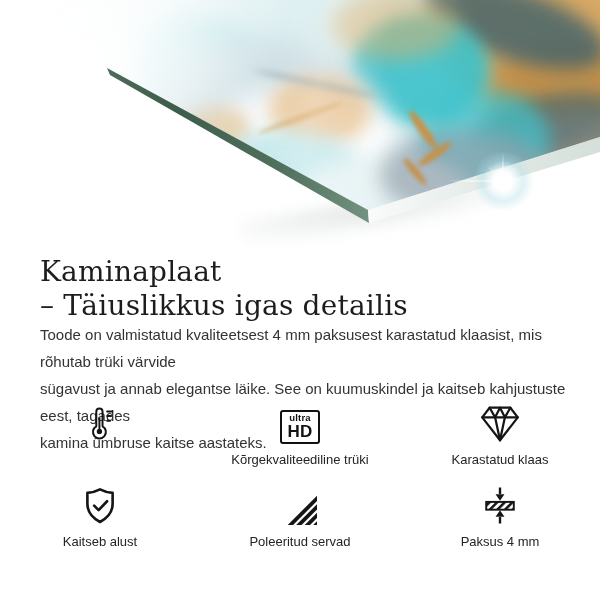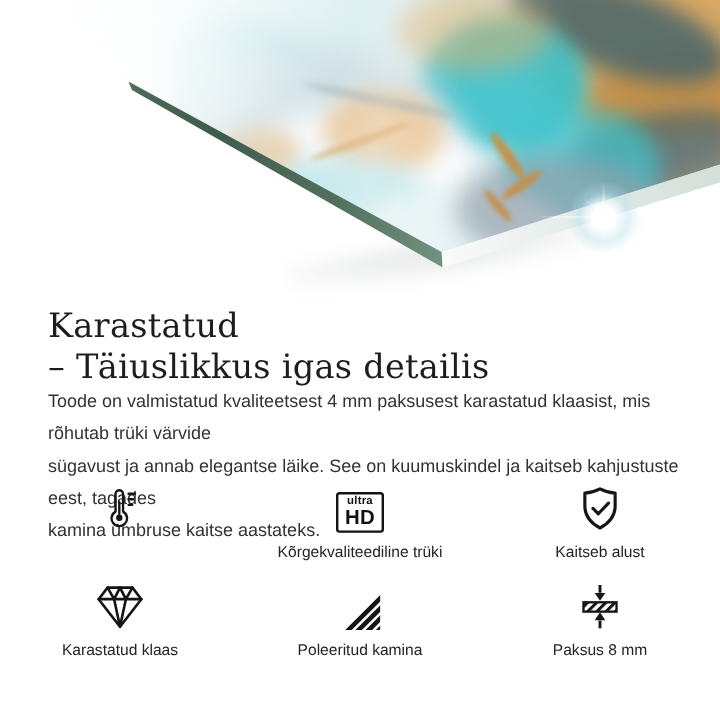--- a/index.html
+++ b/index.html
@@ -142,21 +142,21 @@
   <div class="edge-right"></div>
   <div class="sparkle">
     <div class="ray-d1"></div>
       <div class="ray-d2"></div>
     <div class="ray-h"></div>
       <div class="ray-v"></div>
     <div class="glow"></div>
   </div>
 </div>
 
-<h1 class="title"><span>Karastatud</span><br>
+<h1 class="title"><span>Kaminaplaat</span><br>
 <span>– Täiuslikkus igas detailis</span></h1>
 
 <div class="desc">
   <span style="display:block">Toode on valmistatud kvaliteetsest 4 mm paksusest karastatud klaasist, mis rõhutab trüki värvide</span>
   <span style="display:block">sügavust ja annab elegantse läike. See on kuumuskindel ja kaitseb kahjustuste eest, tagades</span>
   <span style="display:block">kamina ümbruse kaitse aastateks.</span>
 </div>
 
 <div class="features">
 
@@ -178,70 +178,70 @@
       <div class="hd-badge">
         <span class="hd-top">ultra</span>
         <span class="hd-bottom">HD</span>
       </div>
     </div>
     <div class="feature-label">Kõrgekvaliteediline trüki</div>
   </div>
 
   <div class="feature">
     <div class="icon-box">
-      <svg width="40" height="40" viewBox="0 0 26 26" fill="none" stroke="#151515" stroke-width="1.7" stroke-linecap="round" stroke-linejoin="round">
-        <path d="M13 2.2 C15.5 3.5 18.3 4.3 21.2 4.5 V11.6 C21.2 17 18.2 20.6 13 23.4 C7.8 20.6 4.8 17 4.8 11.6 V4.5 C7.7 4.3 10.5 3.5 13 2.2 Z"></path>
-        <path d="M9.2 12.8 l2.9 2.9 l5.5 -5.8"></path>
-      </svg>
-    </div>
-    <div class="feature-label">Kaitseb alust</div>
-  </div>
-
-  <div class="feature">
-    <div class="icon-box">
       <svg width="46" height="40" viewBox="0 0 30 27" fill="none" stroke="#151515" stroke-width="1.5" stroke-linecap="round" stroke-linejoin="round">
         <path d="M8 2.5 H22 L27 9 L15 24.5 L3 9 Z"></path>
         <line x1="3" y1="9" x2="27" y2="9"></line>
         <path d="M8 2.5 L11.7 9 L15 2.5 L18.3 9 L22 2.5"></path>
         <path d="M15 24.5 L11.7 9 M15 24.5 L18.3 9"></path>
       </svg>
     </div>
     <div class="feature-label">Karastatud klaas</div>
+  </div>
+
+  <div class="feature">
+    <div class="icon-box">
+      <svg width="40" height="40" viewBox="0 0 26 26" fill="none" stroke="#151515" stroke-width="1.7" stroke-linecap="round" stroke-linejoin="round">
+        <path d="M13 2.2 C15.5 3.5 18.3 4.3 21.2 4.5 V11.6 C21.2 17 18.2 20.6 13 23.4 C7.8 20.6 4.8 17 4.8 11.6 V4.5 C7.7 4.3 10.5 3.5 13 2.2 Z"></path>
+        <path d="M9.2 12.8 l2.9 2.9 l5.5 -5.8"></path>
+      </svg>
+    </div>
+    <div class="feature-label">Kaitseb alust</div>
   </div>
 
   <div class="feature">
     <div class="icon-box">
       <svg width="38" height="34" viewBox="0 0 34 32">
         <defs>
           <clipPath id="tri">
               <path d="M1 31 L33 31 L33 2 Z"></path>
             </clipPath>
         </defs>
         <g clip-path="url(#tri)" stroke="#151515" stroke-width="3.6">
           <line x1="5" y1="34" x2="39" y2="0"></line>
           <line x1="13" y1="34" x2="47" y2="0"></line>
           <line x1="21" y1="34" x2="55" y2="0"></line>
           <line x1="29" y1="34" x2="63" y2="0"></line>
         </g>
       </svg>
     </div>
-    <div class="feature-label">Poleeritud kamina</div>
+    <div class="feature-label">Poleeritud servad</div>
   </div>
 
   <div class="feature">
     <div class="icon-box">
       <svg width="36" height="41" viewBox="0 0 30 34">
         <defs>
           <pattern id="hatch" width="4.5" height="4.5" patternUnits="userSpaceOnUse" patternTransform="rotate(45)">
             <rect width="2.1" height="4.5" fill="#151515"></rect>
           </pattern>
         </defs>
         <rect x="3.5" y="14" width="23" height="6.5" fill="url(#hatch)" stroke="#151515" stroke-width="1.6"></rect>
         <line x1="15" y1="2" x2="15" y2="7.4" stroke="#151515" stroke-width="2"></line>
         <path d="M15 13 L11.3 7.6 H18.7 Z" fill="#151515"></path>
         <line x1="15" y1="32" x2="15" y2="26.6" stroke="#151515" stroke-width="2"></line>
         <path d="M15 21 L11.3 26.4 H18.7 Z" fill="#151515"></path>
       </svg>
     </div>
-    <div class="feature-label">Paksus 8 mm</div>
+    <div class="feature-label">Paksus 4 mm</div>
   </div>
 
 </div>
 
 </body></html>

